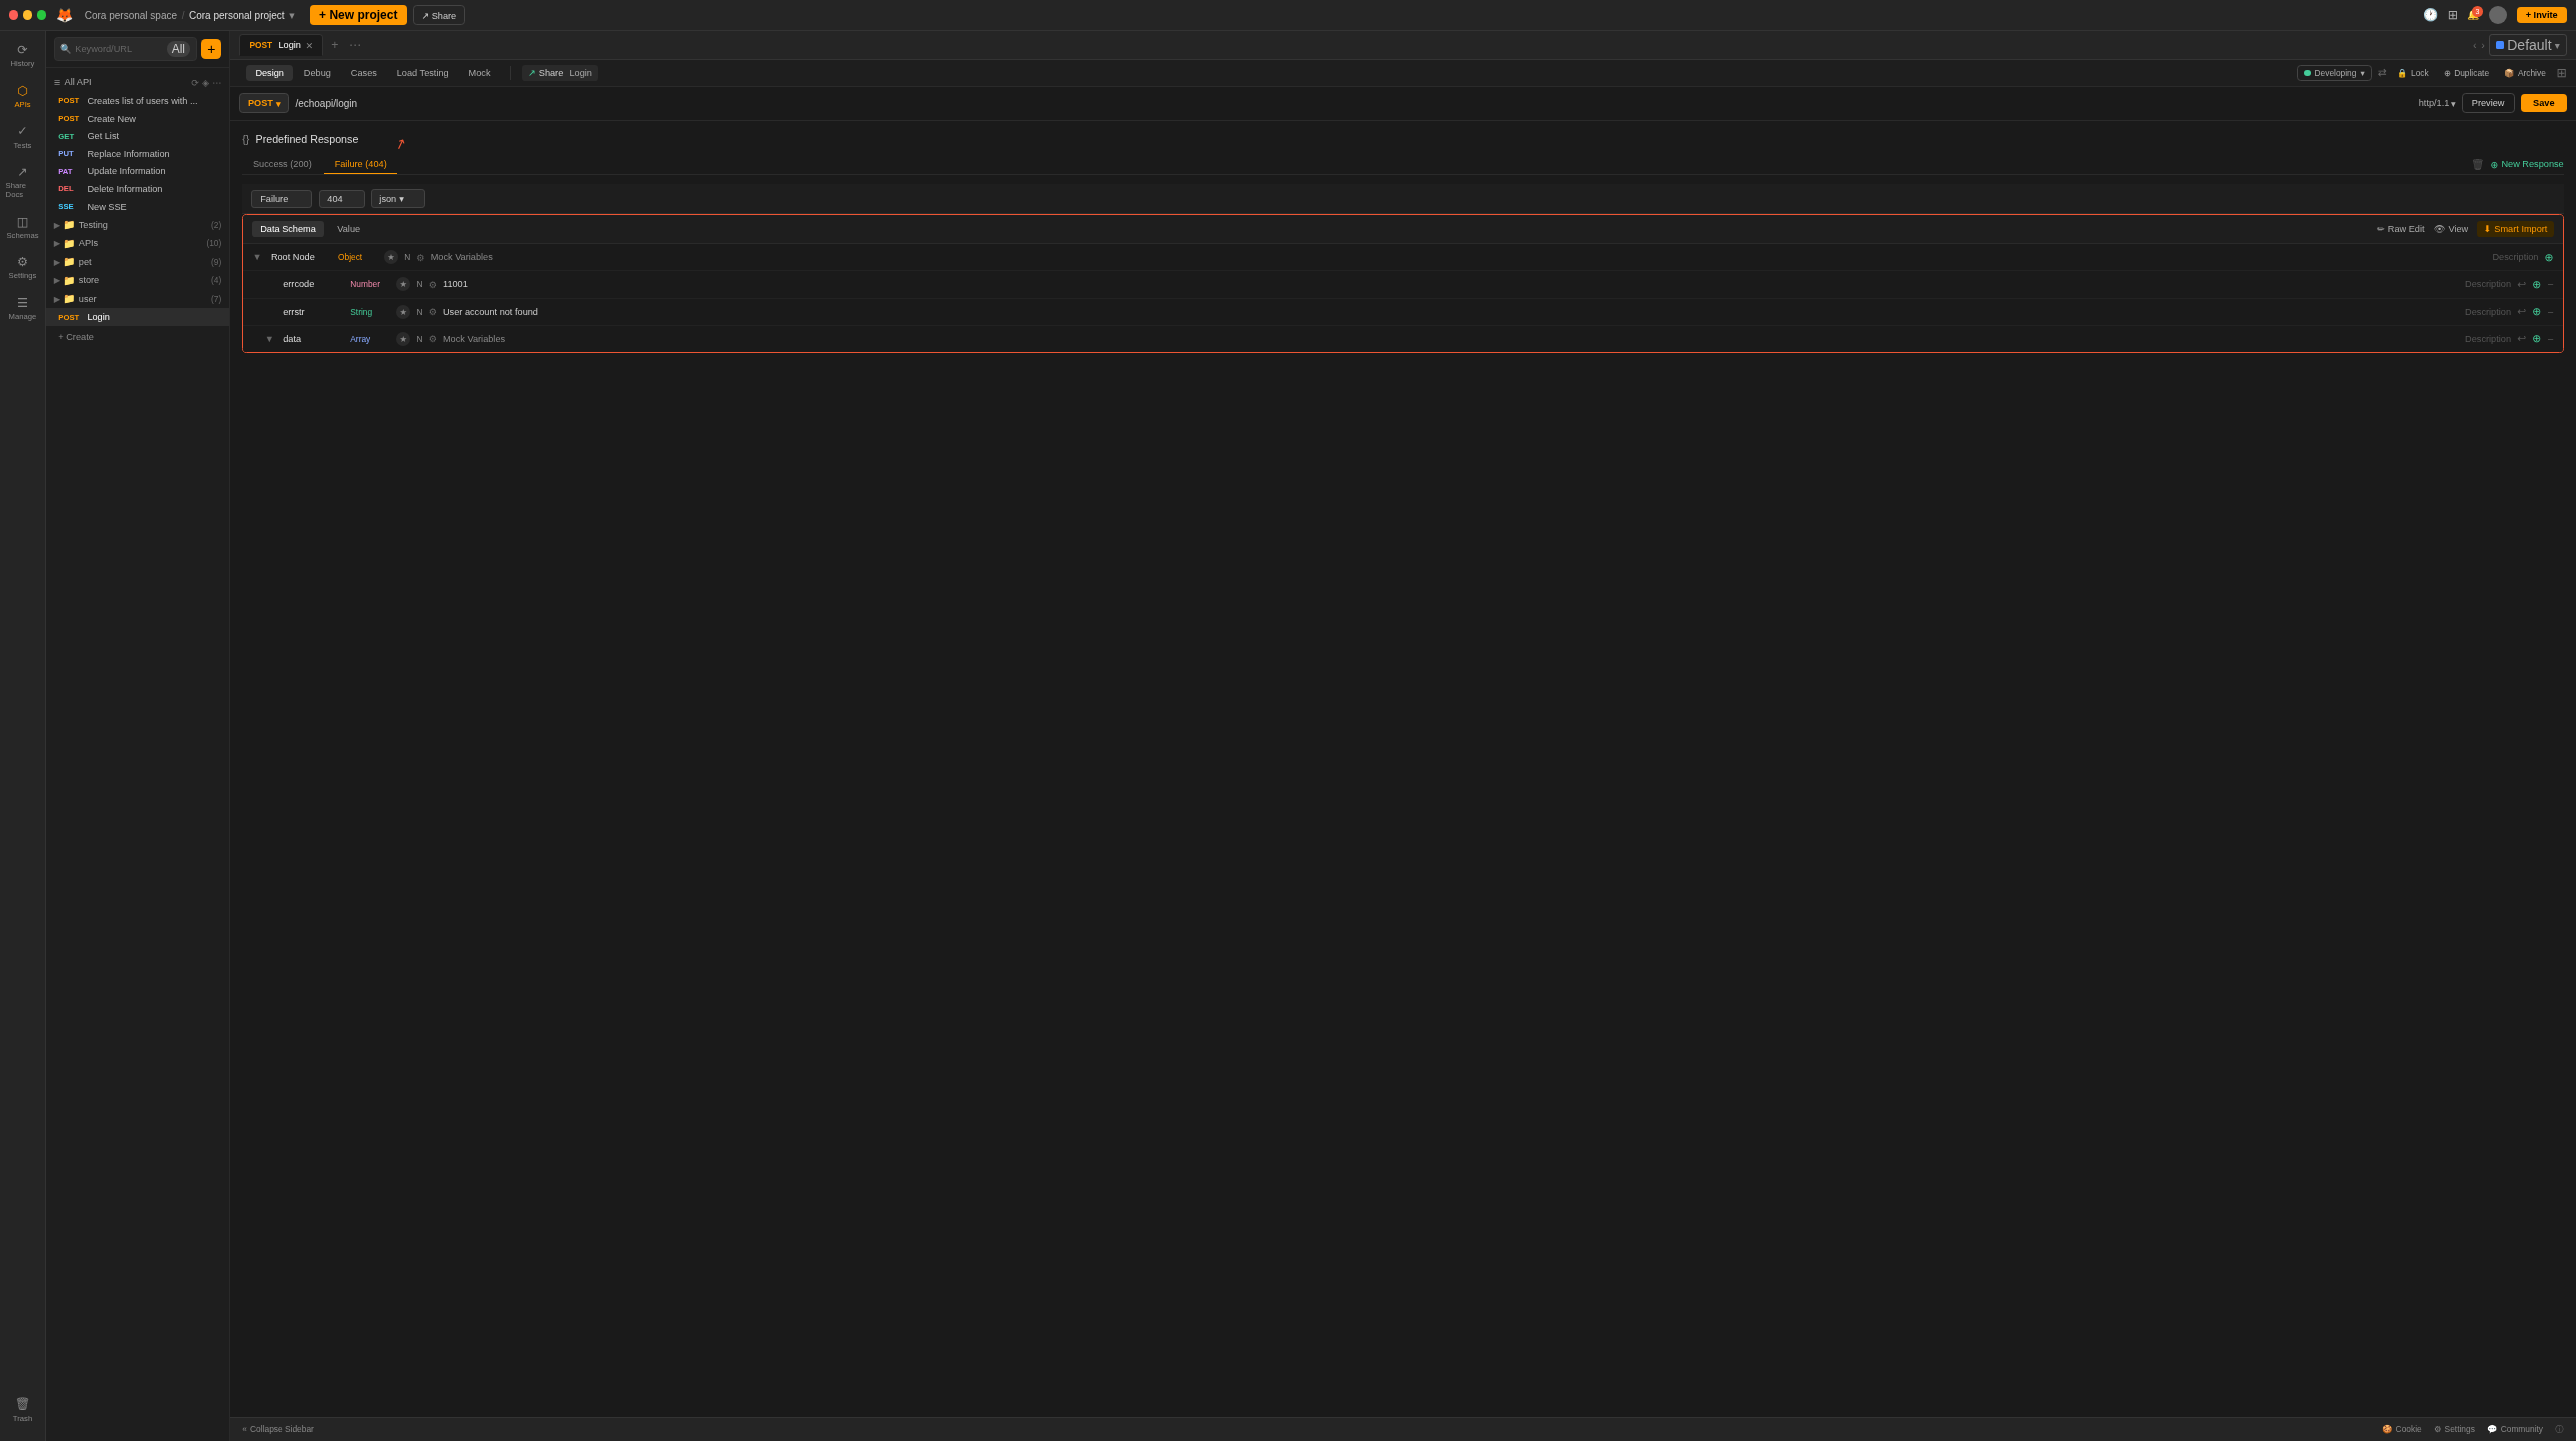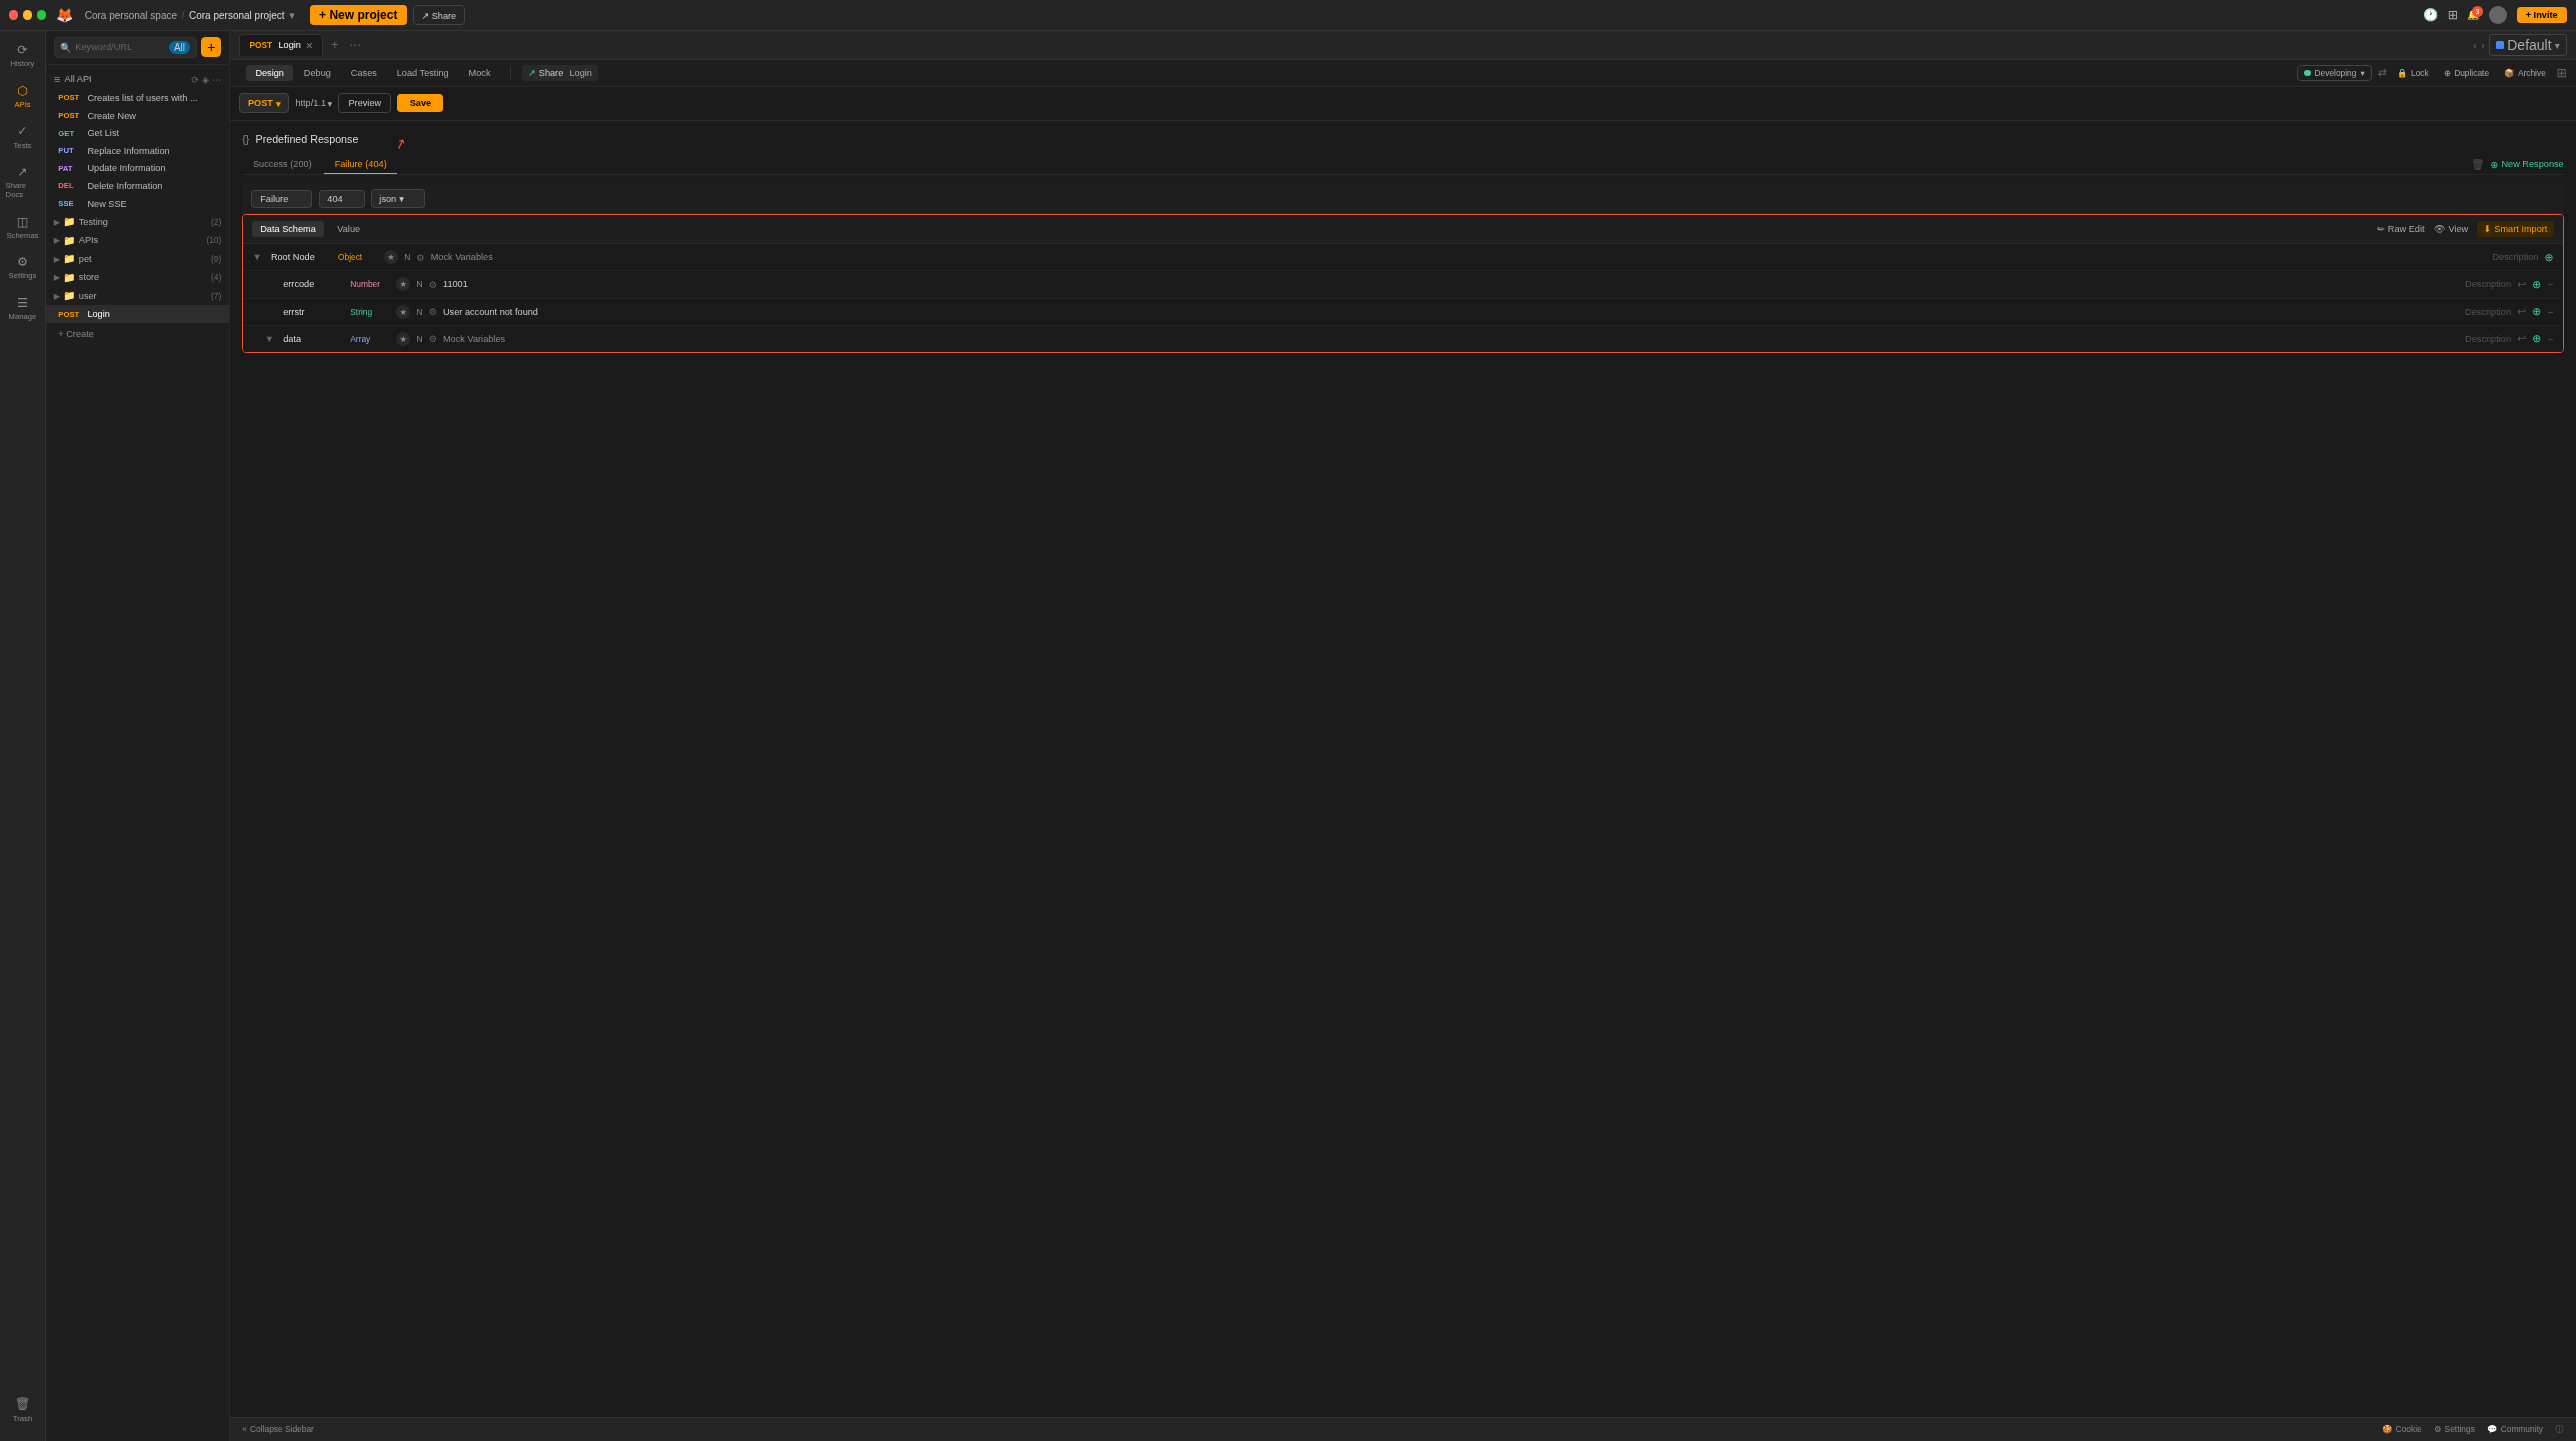--- a/index.html
+++ b/index.html
@@ -137,24 +137,24 @@
       flex: 1;
       background: #2a2a2a;
       border: 0.8px solid #333;
       border-radius: 3.8px;
       padding: 3.1px 6.1px;
       color: #ccc;
       font-size: 9.2px;
       display: flex; align-items: center; gap: 3.1px;
     }
     .search-badge {
-      background: #0369a1;
+      background: #404040;
       border-radius: 7.7px;
       padding: 0.8px 4.6px;
-      font-size: 10px;
+      font-size: 12px;
       color: #ccc;
     }
     .sidebar-add {
       width: 20px; height: 20px;
       background: #f90;
       border-radius: 4.6px;
       display: flex; align-items: center; justify-content: center;
       color: #000;
       font-size: 14px;
       cursor: pointer;
@@ -717,20 +717,21 @@
         </div>
         <span style="color:#666;font-size:12.3px;cursor:pointer;">⊞</span>
       </div>
     </div>
 
     <div class="url-bar">
       <div class="method-select">
         <span>POST</span>
         <span>▾</span>
       </div>
+      <input class="url-input" type="text" value="/echoapi/login" style="">
       <div class="protocol-select">
         <span>http/1.1</span>
         <span>▾</span>
       </div>
       <button class="btn-preview">Preview</button>
       <button class="btn-save">Save</button>
     </div>
 
     <div class="response-area">
 

